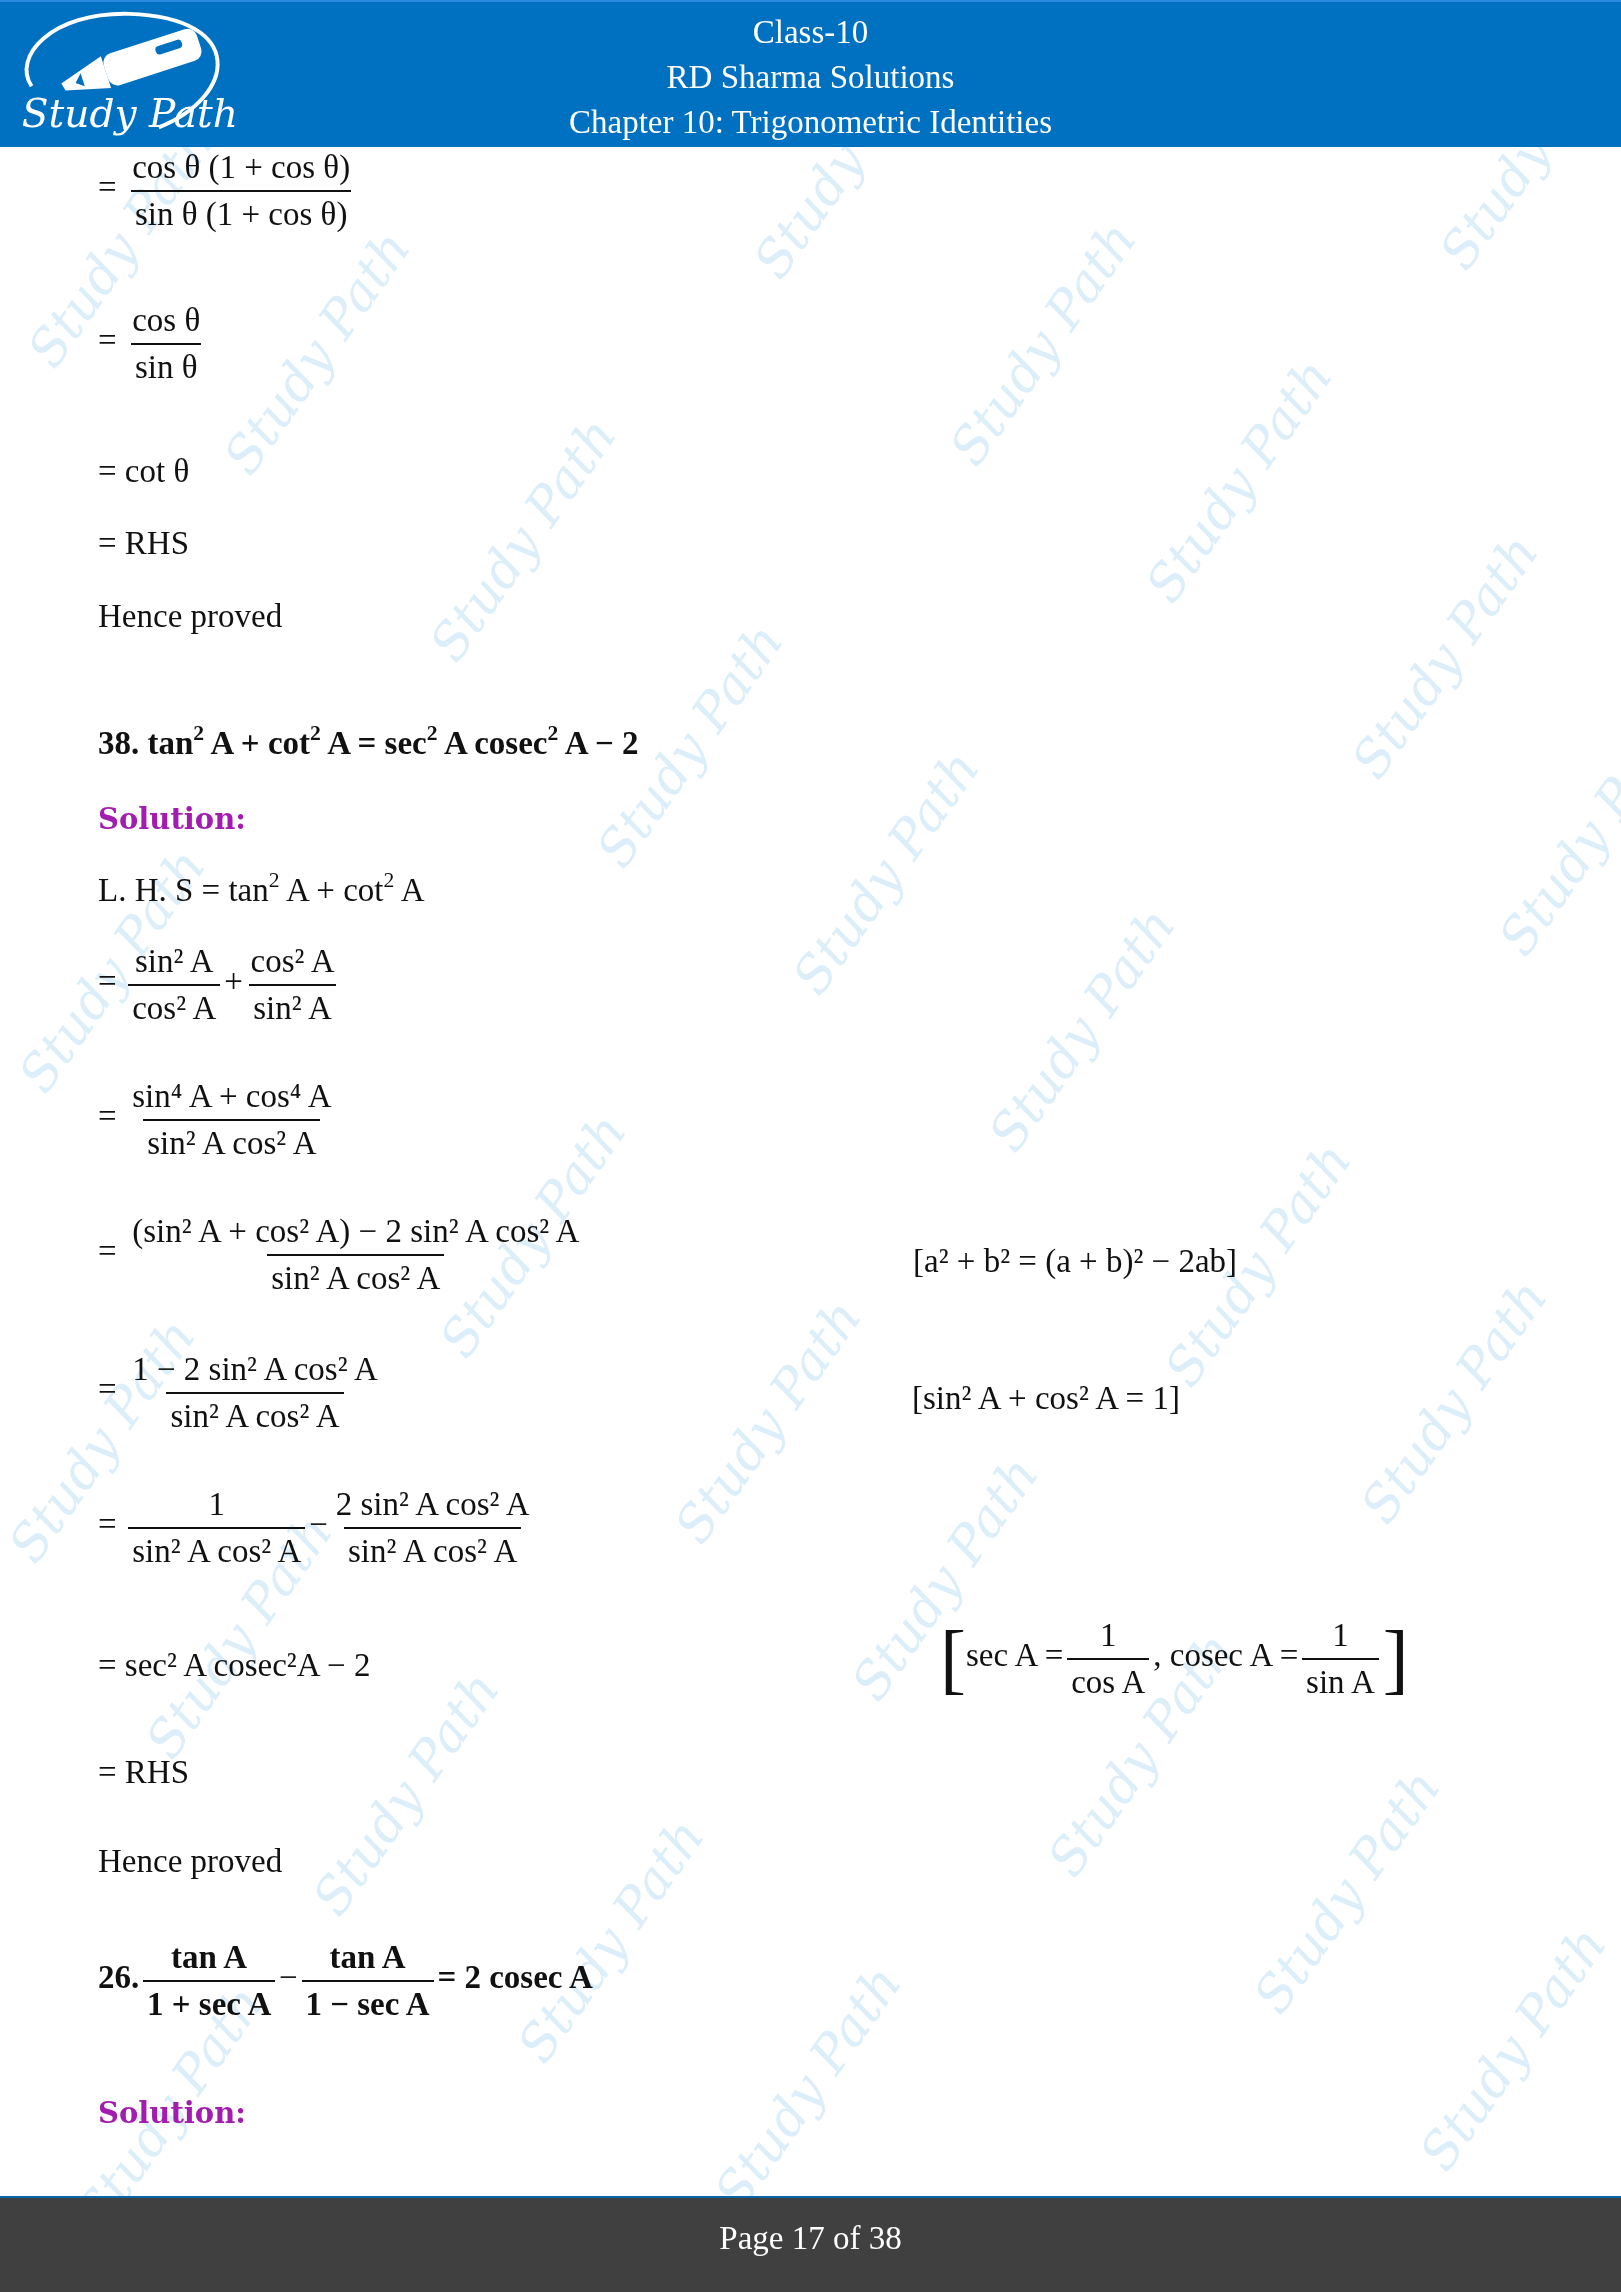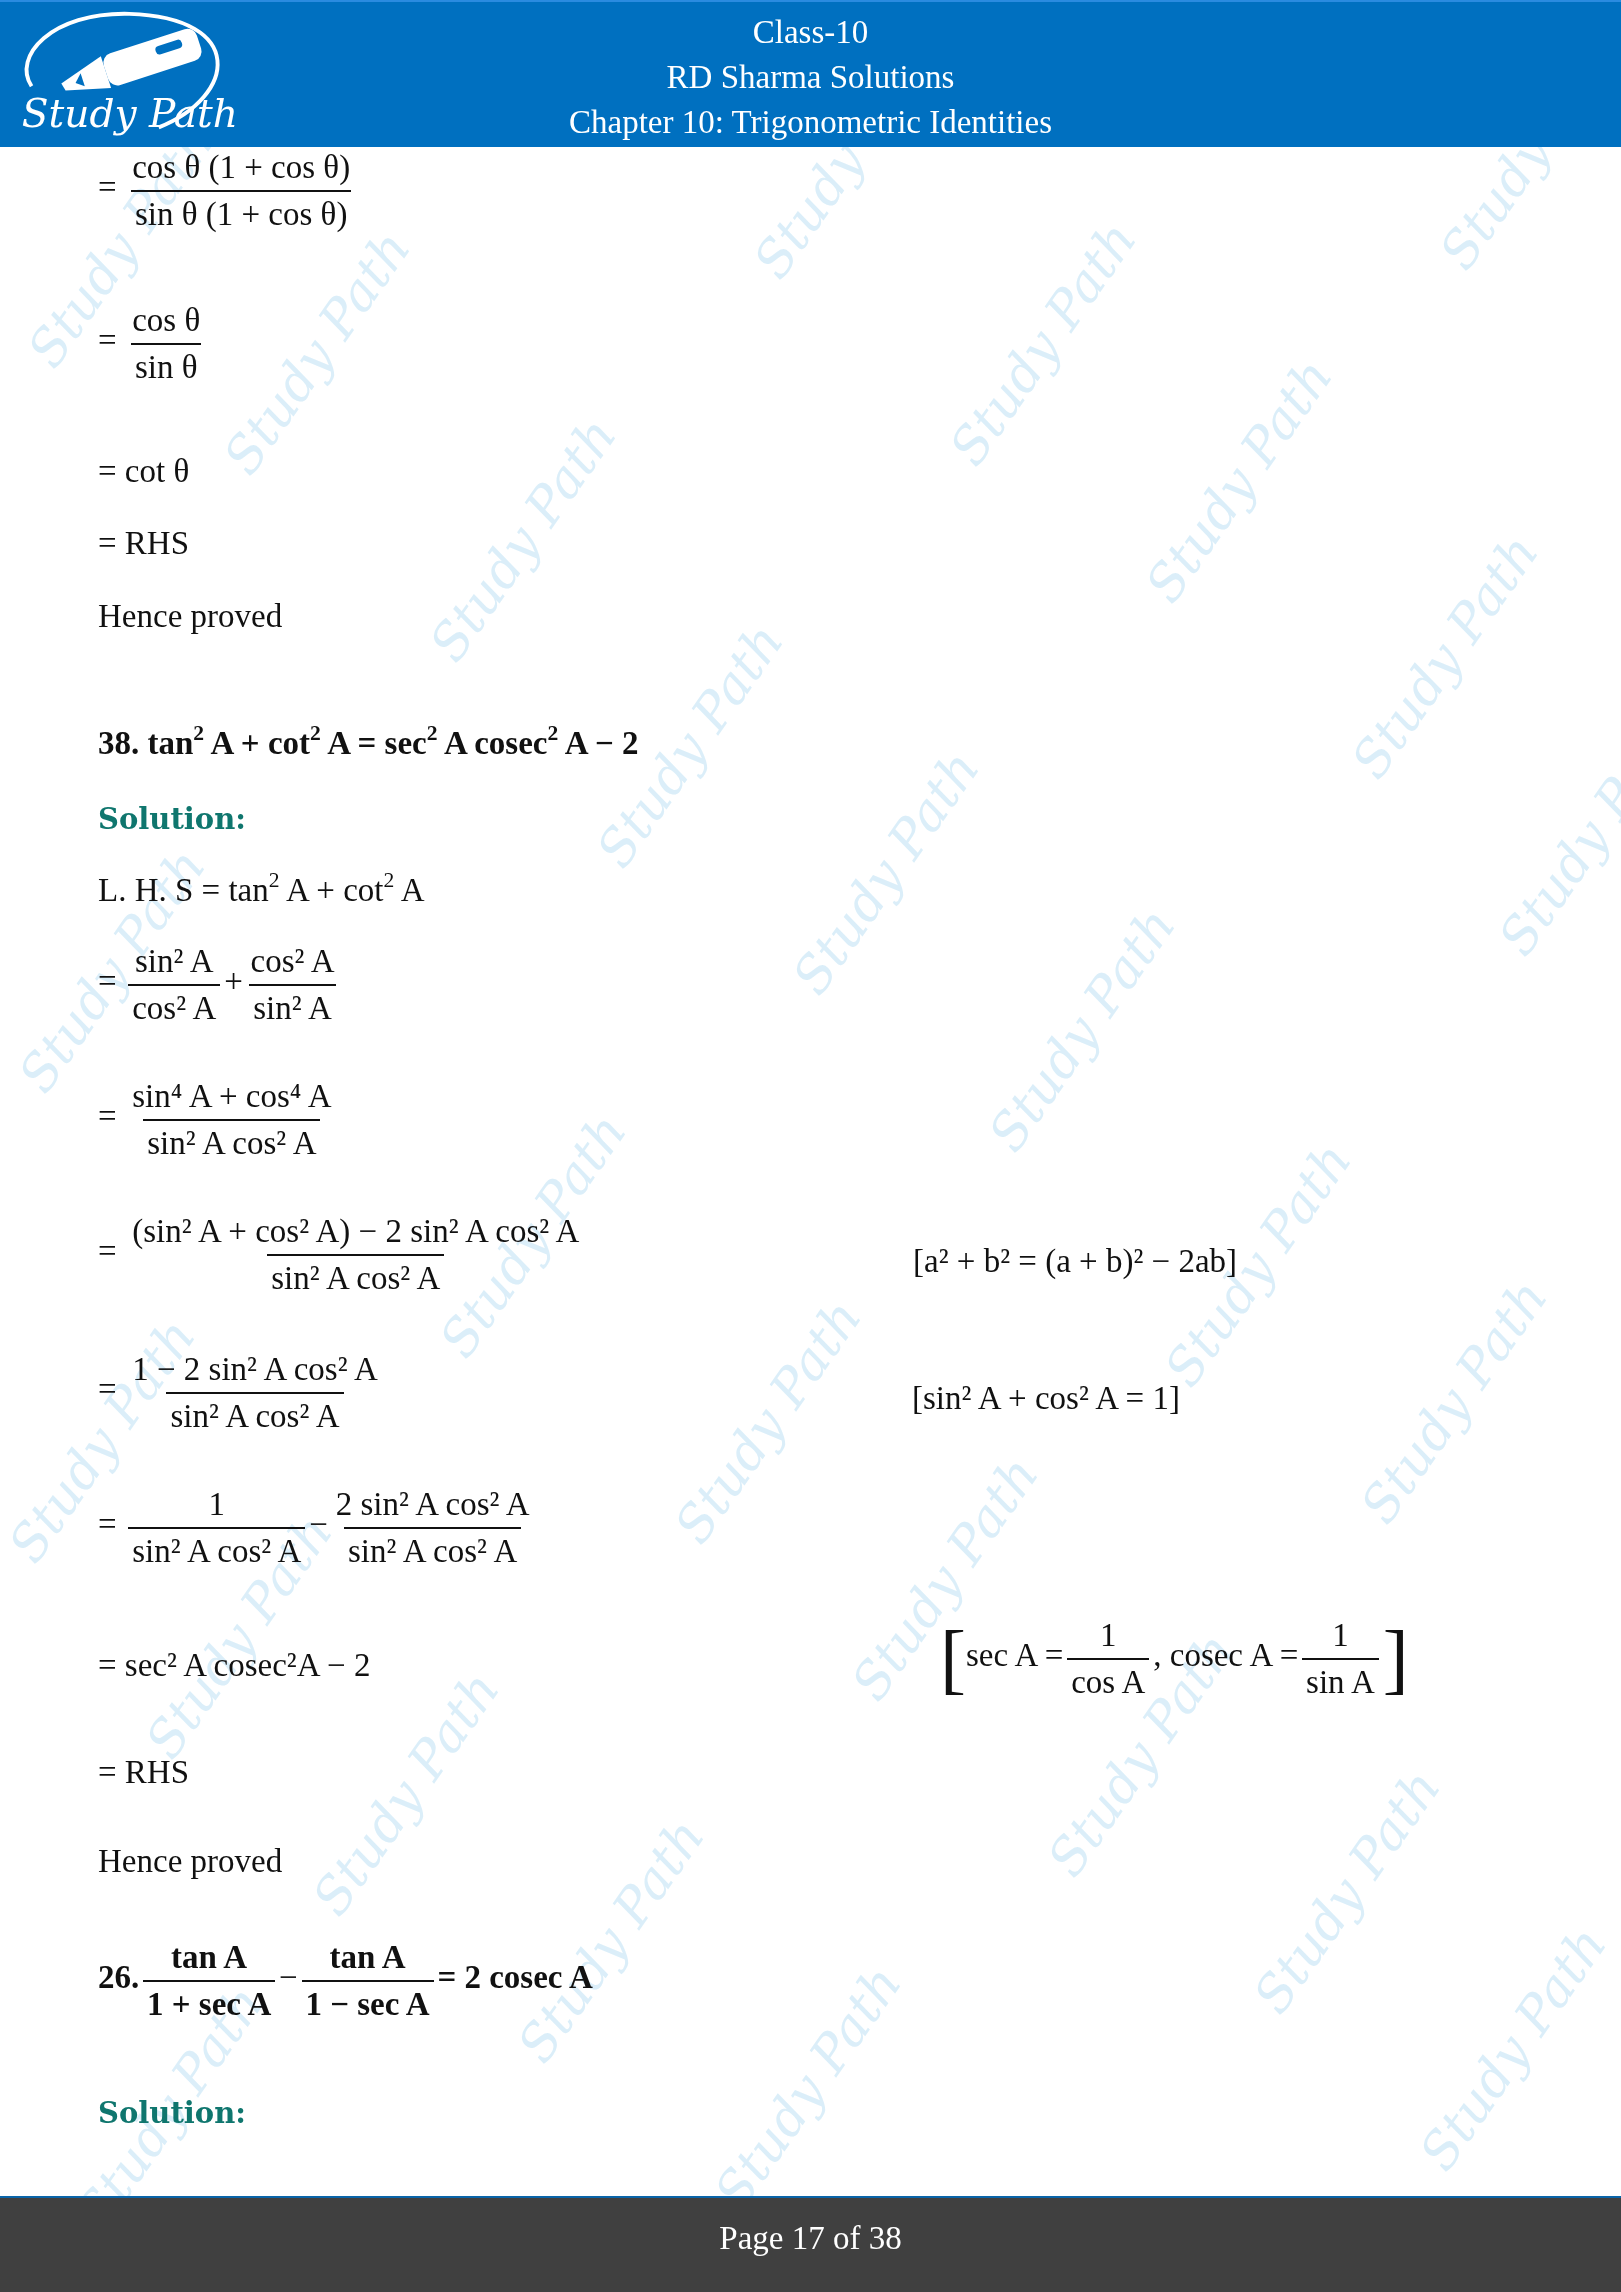--- a/index.html
+++ b/index.html
@@ -31,21 +31,21 @@
       pointer-events: none;
     }
     .line { position: absolute; left: 98px; font-size: 33px; white-space: nowrap; }
     .math { font-family: "Liberation Serif", serif; font-size: 33px; }
     .frac { display: inline-flex; flex-direction: column; align-items: center; vertical-align: middle; margin: 0 3.9px; justify-content: center; }
     .frac .num { padding: 0 3.9px 3.9px; }
     .frac .den { padding: 3.9px 3.9px 0; border-top: 2.9px solid #111; }
     sup { font-size: 21.6px; vertical-align: 13.7px; line-height: 0; }
     .eq { margin-right: 7.8px; }
     .bold { font-weight: bold; }
-    .solution { color: #0f766e; font-weight: bold; font-family: "DejaVu Serif", serif; font-size: 29px; }
+    .solution { color: #a21caf; font-weight: bold; font-family: "DejaVu Serif", serif; font-size: 29px; }
     .note { position: absolute; font-size: 33px; white-space: nowrap; }
     .bigbracket { font-size: 78px; font-weight: 100; vertical-align: middle; line-height: 1; }
   </style>
 </head>
 <body>
 
 <div>
   <div class="watermark" style="left:-19.6px;top:216px">Study Path</div>
   <div class="watermark" style="left:176px;top:323px">Study Path</div>
   <div class="watermark" style="left:382px;top:510px">Study Path</div>

